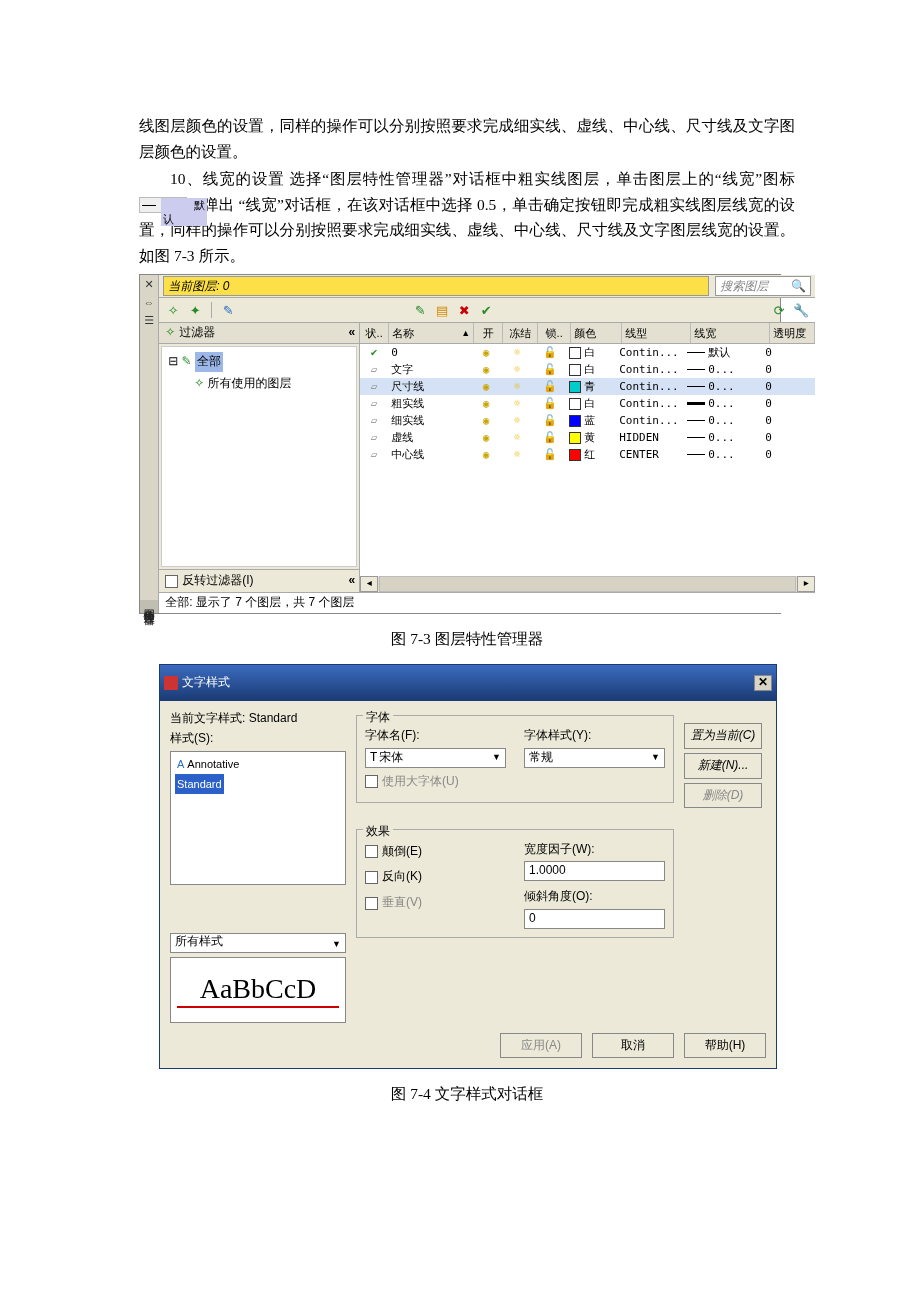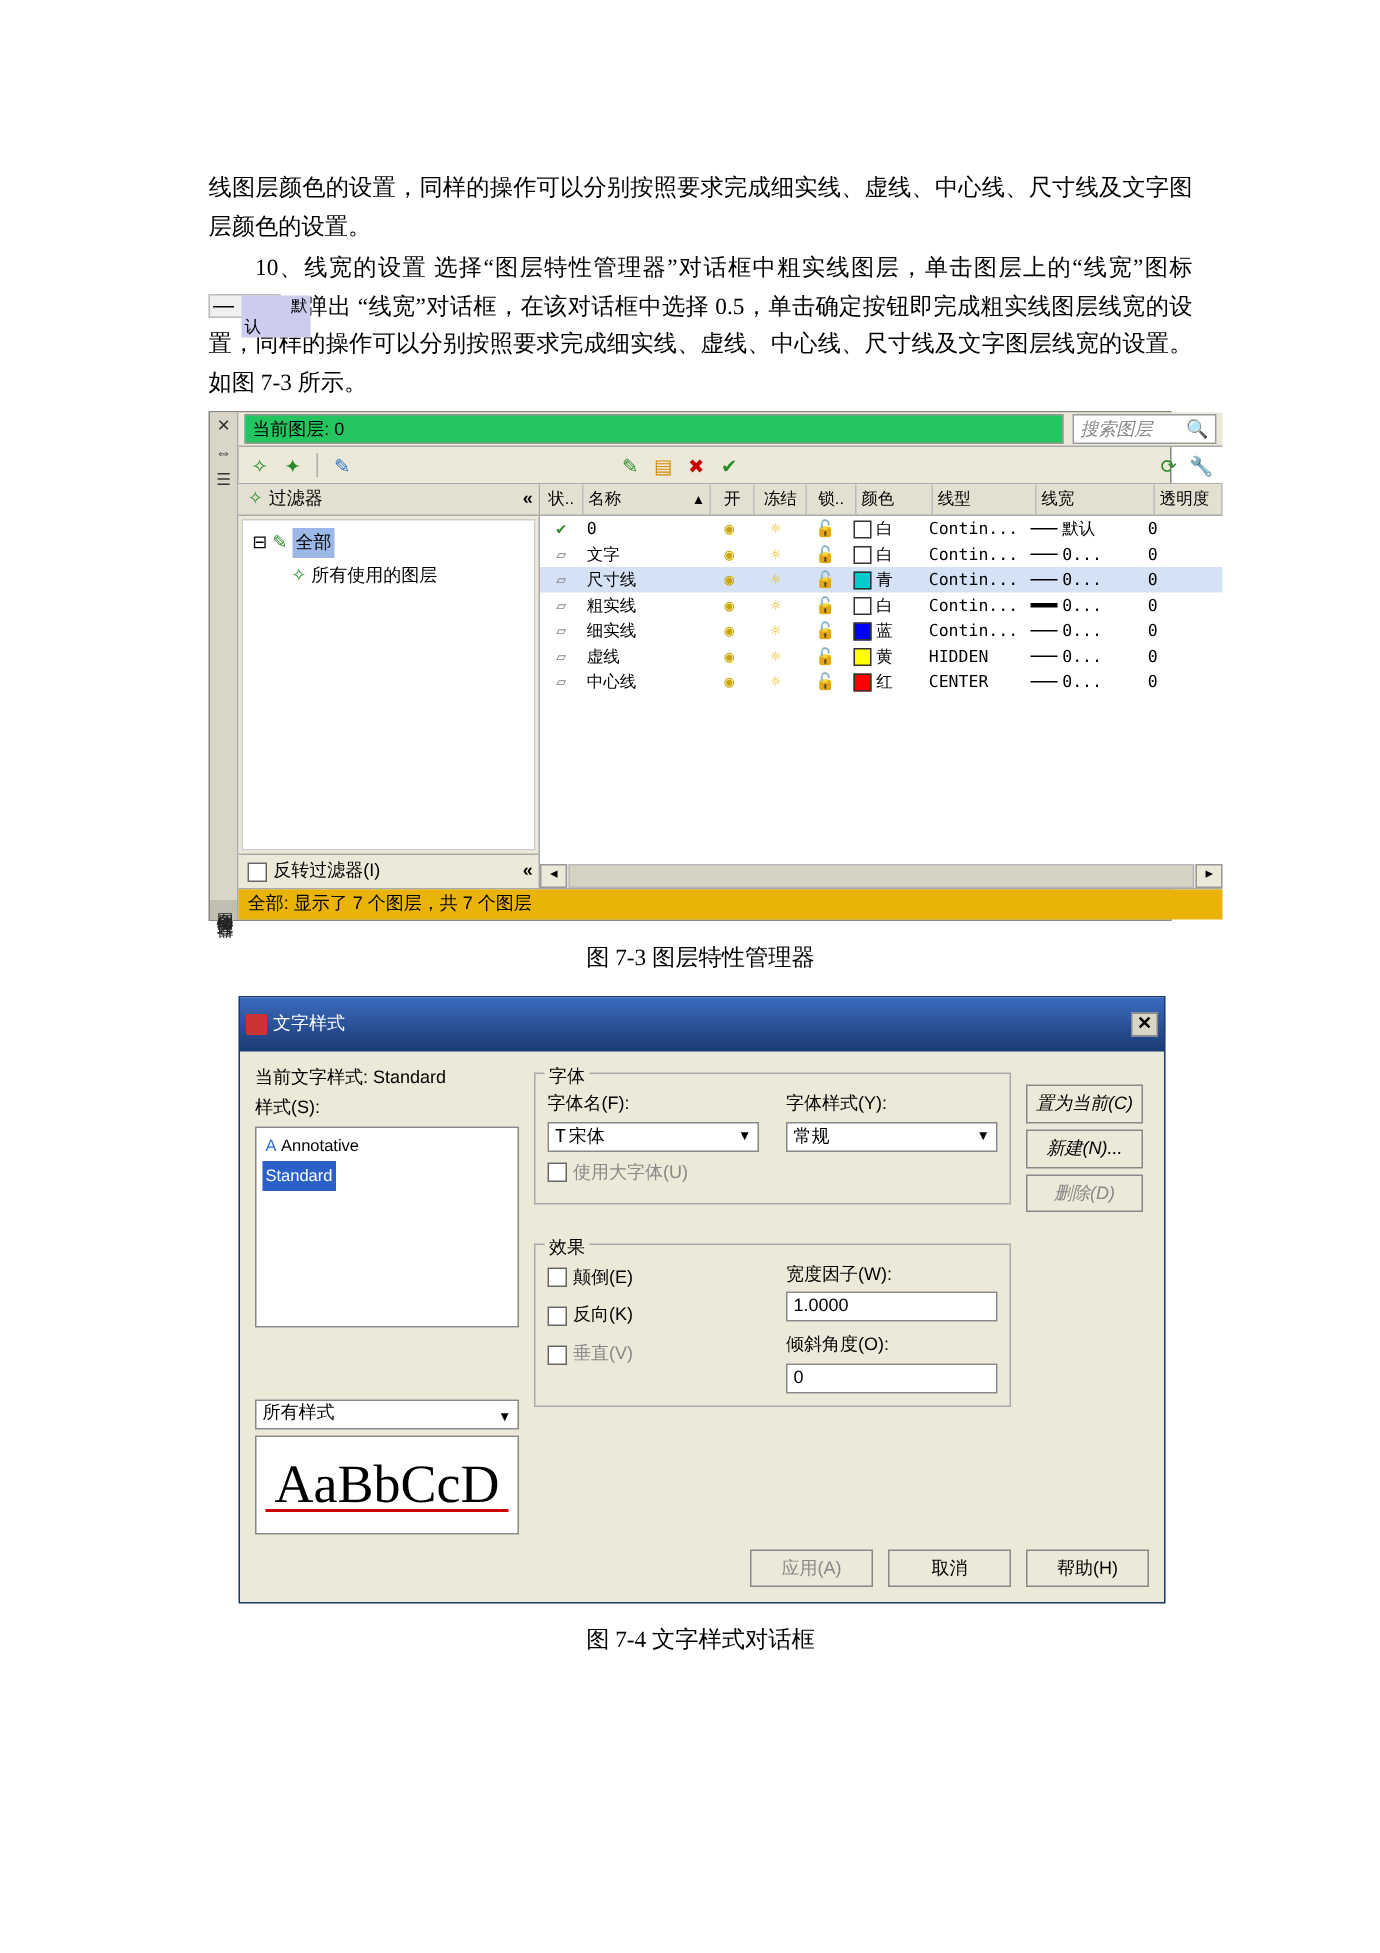--- a/index.html
+++ b/index.html
@@ -109,25 +109,26 @@
   .lm-row1 {
     height: 22px;
     border-bottom: 1px solid #aaa;
     display: flex;
     align-items: center;
     padding: 0 4px;
     background: #ece9d8;
   }
   .lm-row1 .cur-layer {
     flex: 1;
-    background: #22c55e;
+    background: #fde047;
     border: 1px solid #999;
     padding: 1px 4px;
     height: 16px;
     line-height: 16px;
+    font-style: italic;
   }
   .lm-row1 .search {
     width: 86px;
     background: #fff;
     border: 1px solid #999;
     padding: 1px 4px;
     margin-left: 6px;
     height: 16px;
     line-height: 16px;
     color: #888;
@@ -302,21 +303,21 @@
     font-size: 10px;
     line-height: 12px;
   }
   .lm-scroll .track { flex:1; margin:0 1px; height:14px; background:#d6d3c4; border:1px solid #bbb;}
 
   .lm-status {
     height: 20px;
     display: flex;
     align-items: center;
     padding: 0 6px;
-    background: #eab308;
+    background: #ffffff;
   }
 
   
   .text-style {
     width: 616px;
     margin: 12px 0 0 20px;
     border: 1px solid #1a3a73;
     background: #ece9d8;
     font-family: "SimSun", Arial, sans-serif;
     font-size: 12px;
@@ -375,21 +376,21 @@
     border: 1px solid #888;
     background: #fff;
     height: 64px;
     display: flex;
     align-items: center;
     justify-content: center;
     position: relative;
   }
   .ts-preview .sample {
     font-family: "Times New Roman", serif;
-    font-size: 36px;
+    font-size: 28px;
   }
   .ts-preview .redline {
     position: absolute;
     left: 6px; right: 6px; bottom: 14px;
     border-top: 2px solid #c00;
   }
   .ts-mid {
     flex: 1;
     display: flex;
     flex-direction: column;

